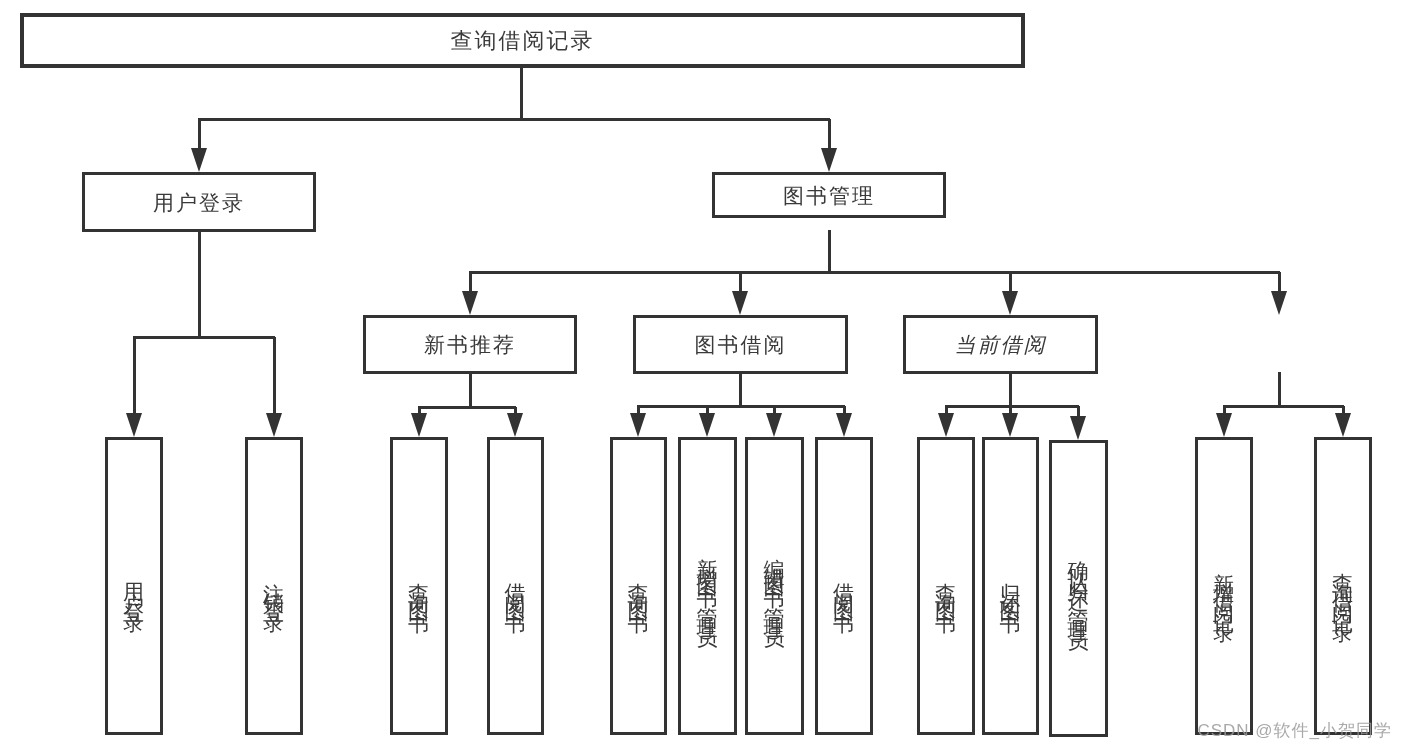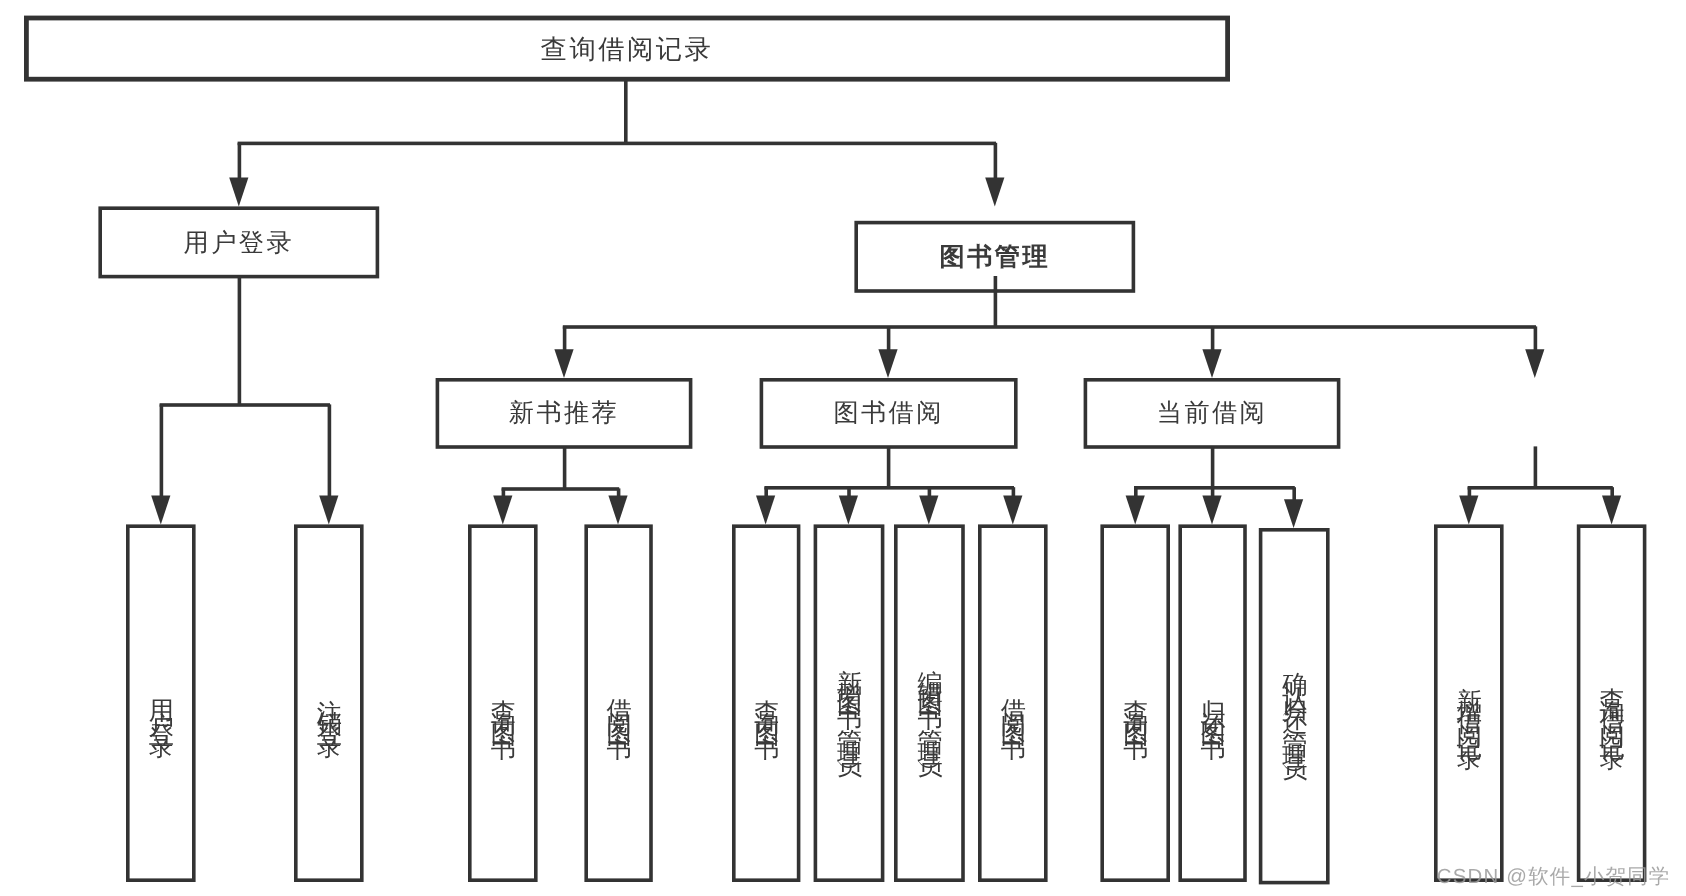--- a/index.html
+++ b/index.html
@@ -64,24 +64,24 @@
     white-space: nowrap;
   }
 </style>
 </head>
 <body>
 
 <div class="canvas" style="--line-color: #333333; --text-color: #3a3a3a;">
   <div class="watermark">CSDN @软件_小贺同学</div>
 <div class="node root" style="left: 20px; top: 13px; width: 1005px; height: 55px;">查询借阅记录</div>
     <div class="node" style="left: 82px; top: 172px; width: 234px; height: 60px;">用户登录</div>
-    <div class="node" style="left: 712px; top: 184px; width: 234px; height: 60px; font-weight: bold;">图书管理</div>
+    <div class="node" style="left: 712px; top: 172px; width: 234px; height: 46px;">图书管理</div>
     <div class="node" style="left: 633px; top: 315px; width: 215px; height: 59px;">图书借阅</div>
     <div class="node" style="left: 363px; top: 315px; width: 214px; height: 59px;">新书推荐</div>
-    <div class="node" style="left: 903px; top: 315px; width: 214px; height: 59px;">当前借阅</div>
+    <div class="node" style="left: 903px; top: 315px; width: 195px; height: 59px; font-style: italic;">当前借阅</div>
     <div class="node vertical" style="left: 105px; top: 437px; width: 58px; height: 298px;">用户登录</div>
     <div class="node vertical" style="left: 245px; top: 437px; width: 58px; height: 298px;">注销登录</div>
     <div class="node vertical" style="left: 390px; top: 437px; width: 58px; height: 298px;">查询图书</div>
     <div class="node vertical" style="left: 487px; top: 437px; width: 57px; height: 298px;">借阅图书</div>
     <div class="node vertical" style="left: 610px; top: 437px; width: 57px; height: 298px;">查询图书</div>
     <div class="node vertical" style="left: 678px; top: 437px; width: 59px; height: 298px;">新增图书（管理员）</div>
     <div class="node vertical" style="left: 745px; top: 437px; width: 59px; height: 298px;">编辑图书（管理员）</div>
     <div class="node vertical" style="left: 815px; top: 437px; width: 58px; height: 298px;">借阅图书</div>
     <div class="node vertical" style="left: 917px; top: 437px; width: 58px; height: 298px;">查询图书</div>
     <div class="node vertical" style="left: 982px; top: 437px; width: 57px; height: 298px;">归还图书</div>

